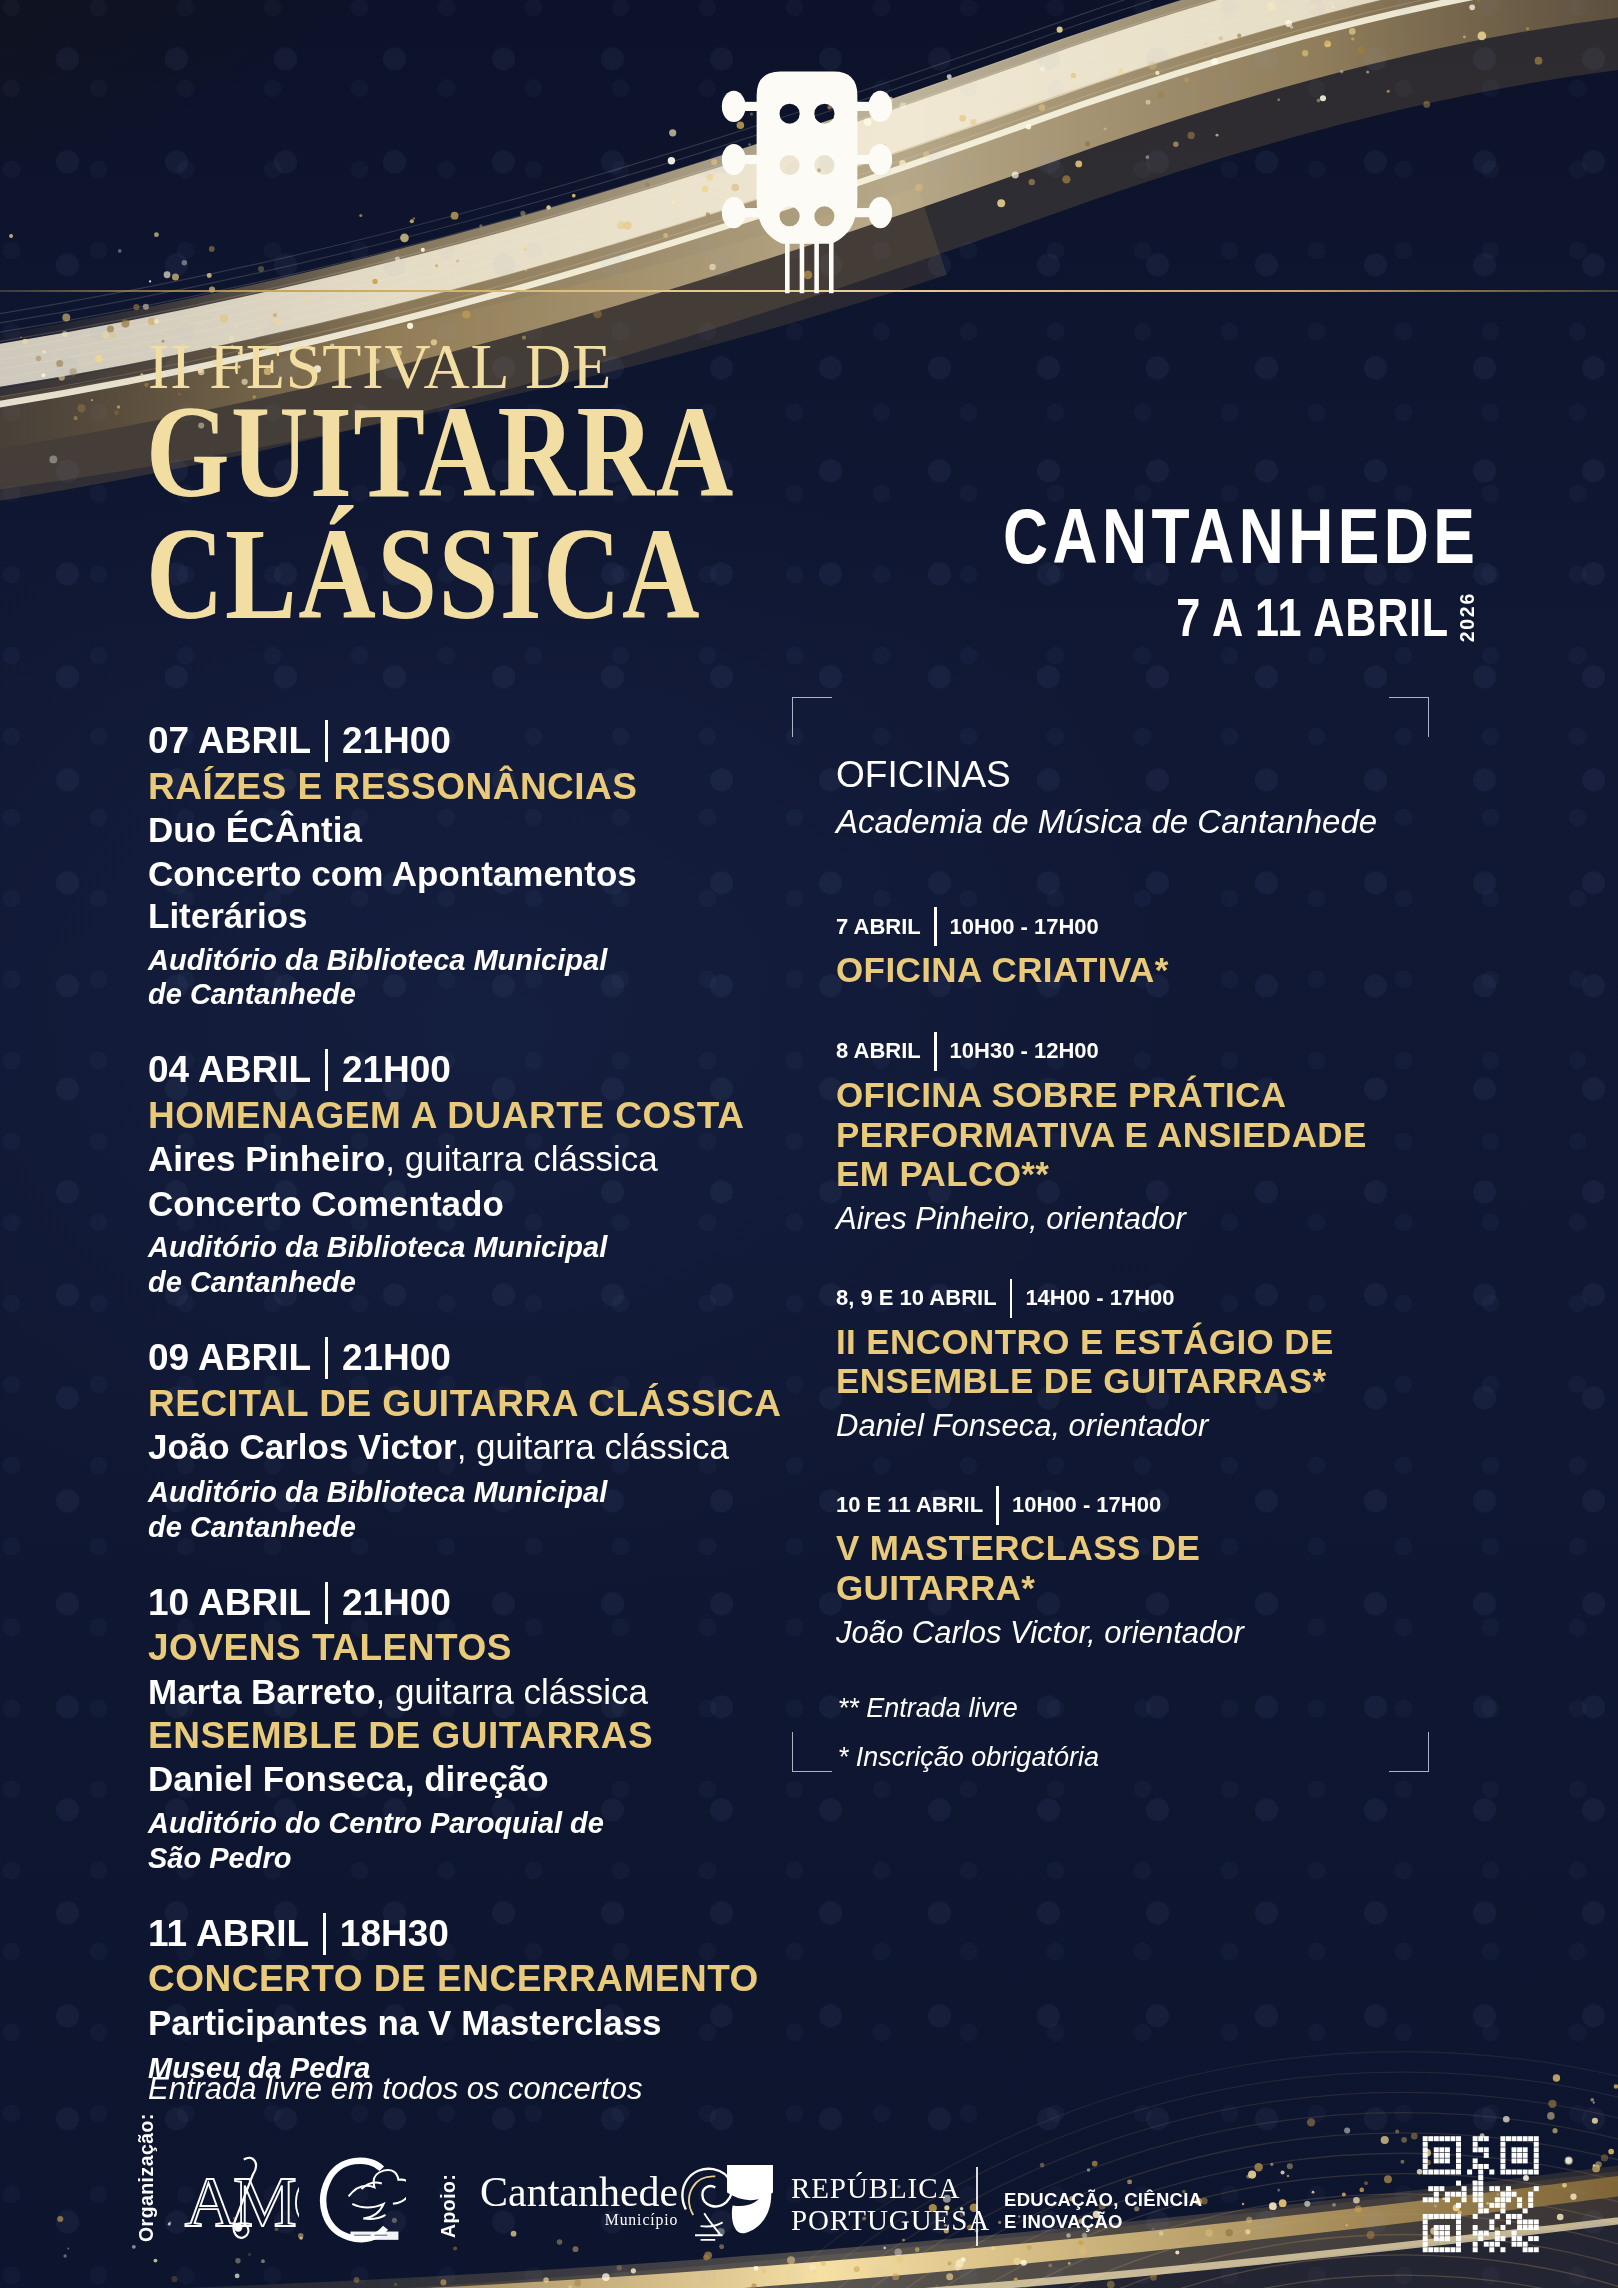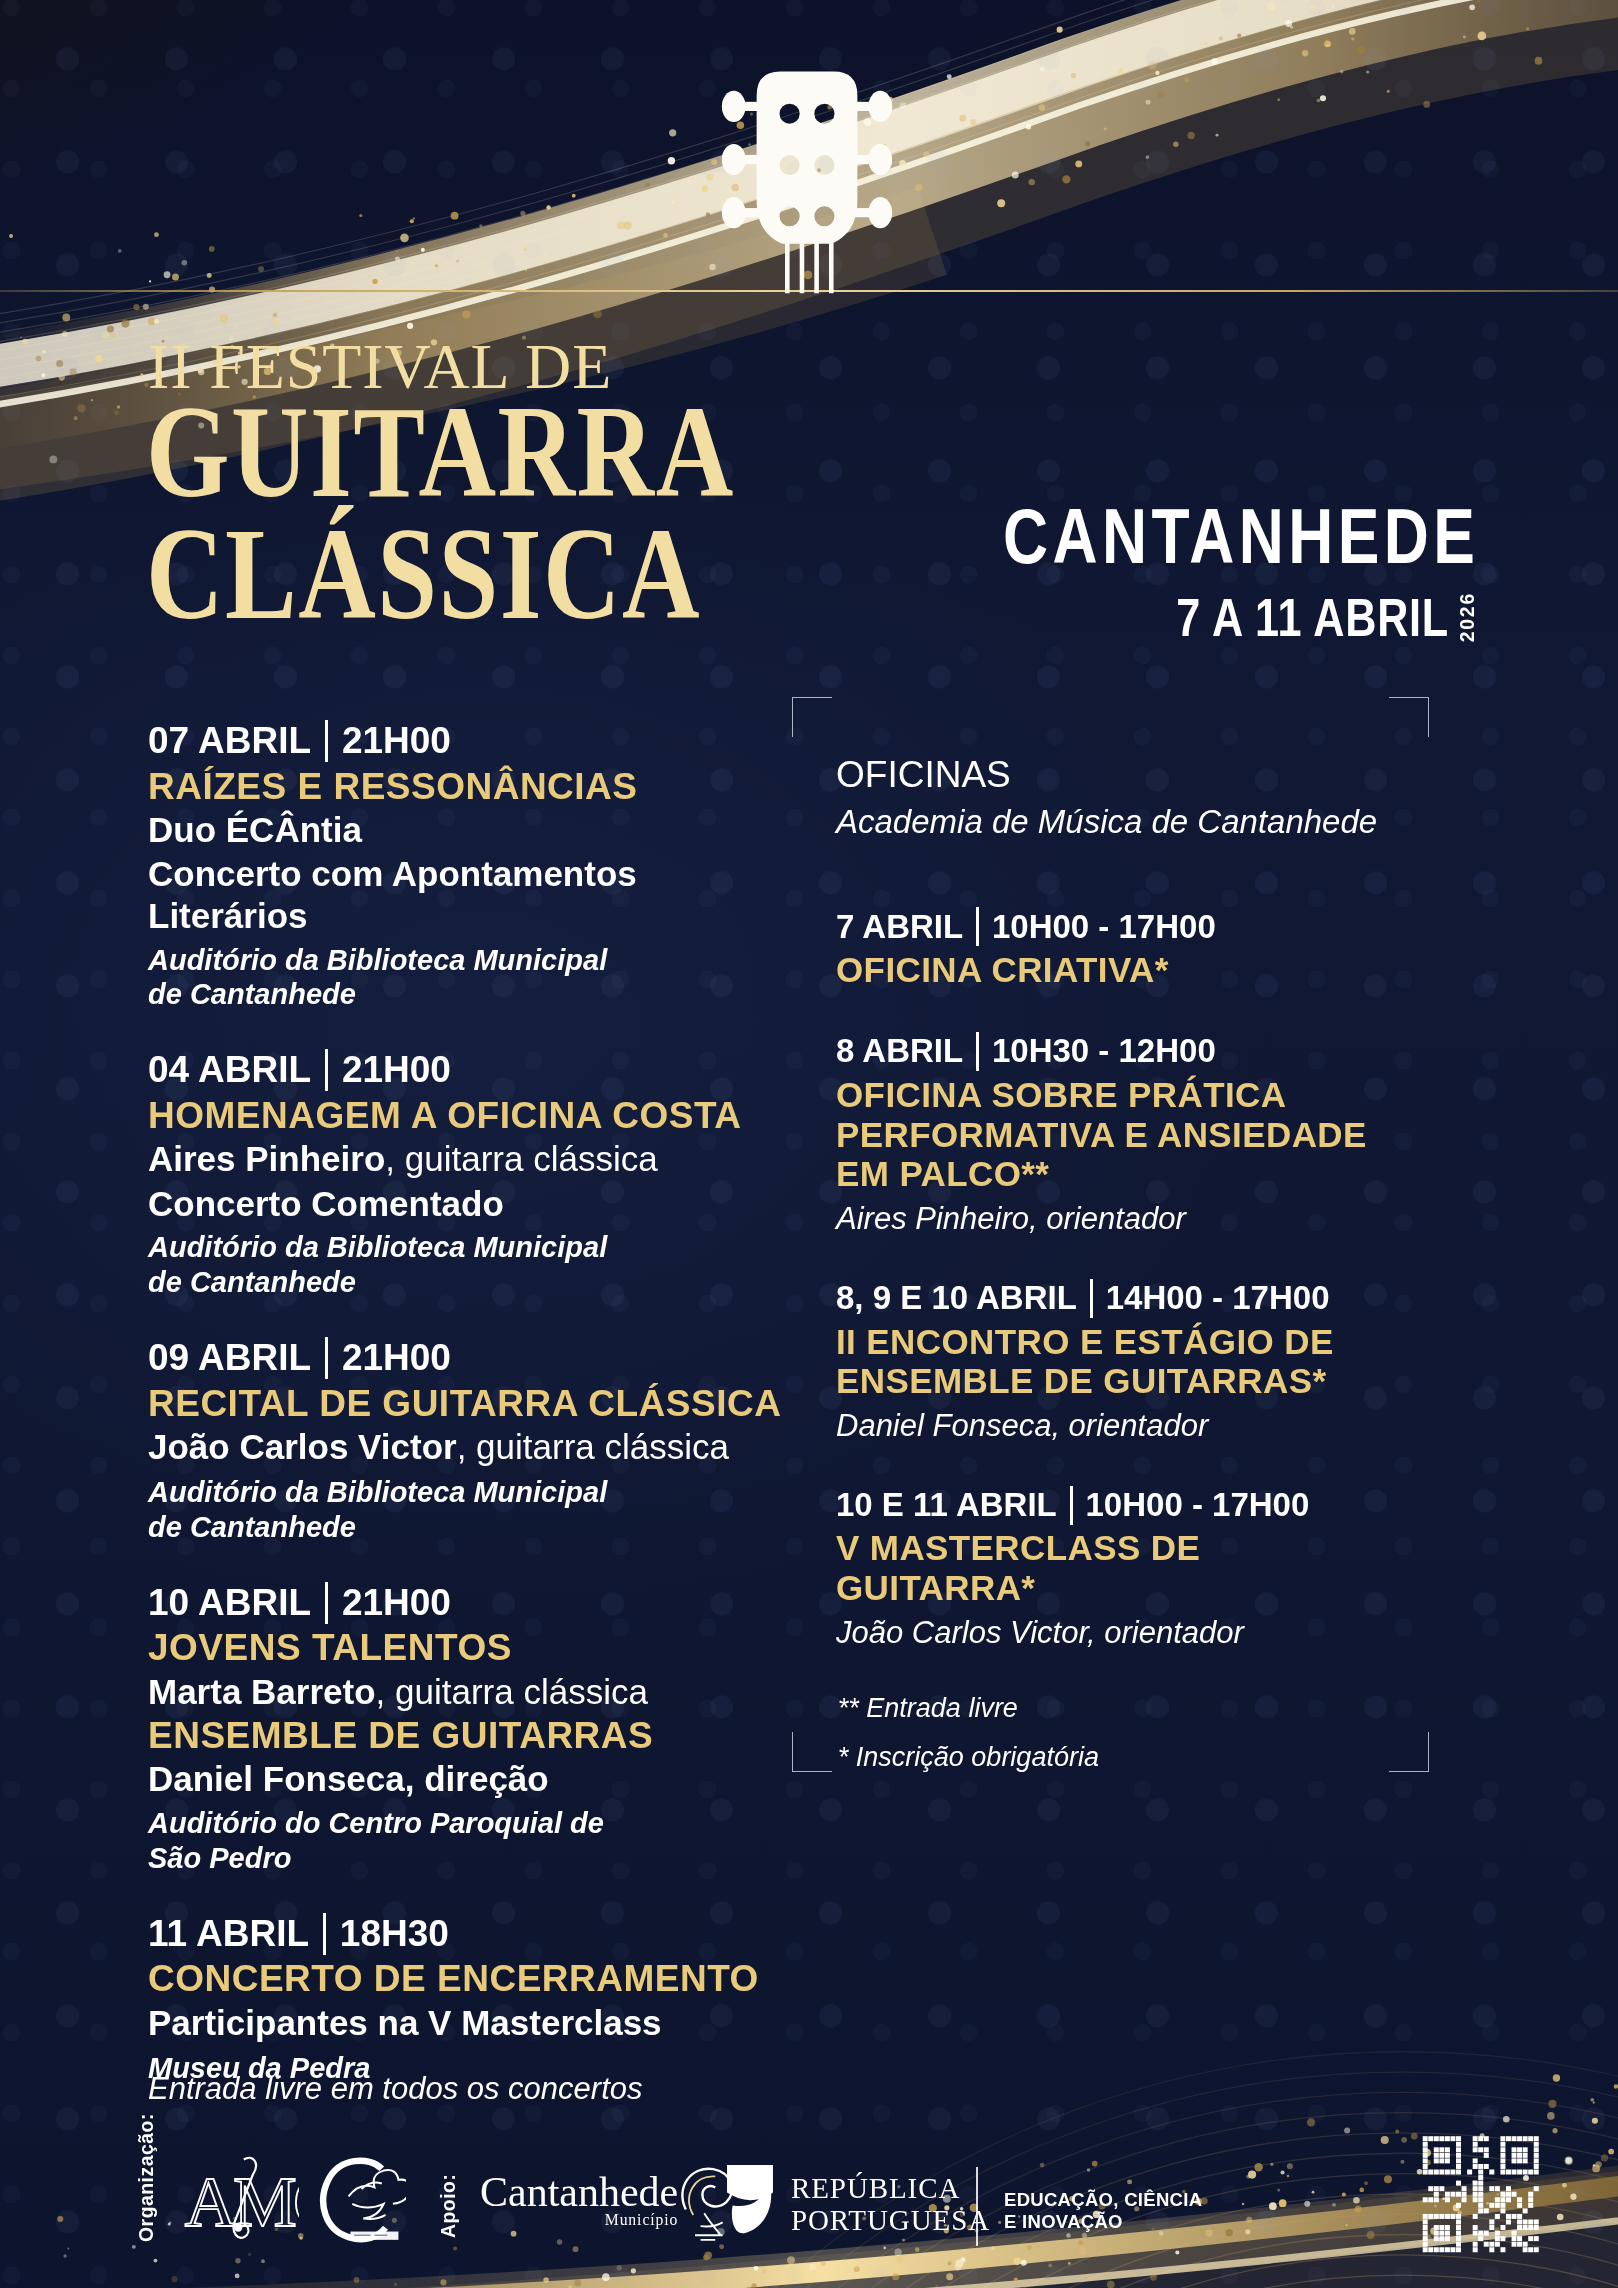--- a/index.html
+++ b/index.html
@@ -51,21 +51,21 @@
   .corner{position:absolute;width:39px;height:39px;border:0 solid rgba(213,219,235,.8);}
   .corner.tl{left:0;top:0;border-top-width:1.8px;border-left-width:1.8px;}
   .corner.tr{right:0;top:0;border-top-width:1.8px;border-right-width:1.8px;}
   .corner.bl{left:0;bottom:0;border-bottom-width:1.8px;border-left-width:1.8px;}
   .corner.br{right:0;bottom:0;border-bottom-width:1.8px;border-right-width:1.8px;}
   .ws-content{position:absolute;left:44px;top:57px;right:20px;}
   .ws-heading{font-size:37px;font-weight:400;color:#fff;}
   .ws-sub{font-style:italic;font-size:33px;margin-top:7.4px;}
   .ws-list{margin-top:66px;}
   .workshop{margin-bottom:42px;}
-  .ws-head{display:flex;align-items:center;gap:13px;font-weight:700;font-size:33px;color:#fff;margin-bottom:3.7px;}
+  .ws-head{display:flex;align-items:center;gap:13px;font-weight:700;font-size:22px;color:#fff;margin-bottom:3.7px;}
   .ws-head .sep{height:39px;}
   .ws-title{color:var(--gold-head);font-weight:700;font-size:35px;line-height:1.14;letter-spacing:0.4px;margin:2.8px 0;max-width:563px;}
   .ws-person{font-style:italic;font-size:31px;margin-top:6.5px;}
   .ws-notes{margin-top:37px;margin-left:1.8px;}
   .ws-note{font-style:italic;font-size:27px;margin-bottom:18.5px;}
   
   .vlabel{writing-mode:vertical-rl;transform:rotate(180deg);font-size:19.4px;font-weight:700;color:#fff;letter-spacing:0.5px;}
   .org-label{left:135px;top:2150px;height:92px;}
   .apoio-label{left:437px;top:2184px;height:54px;}
   .cant-block{left:480px;top:2171px;display:flex;align-items:flex-start;}
@@ -561,21 +561,21 @@
         <div class="evt-person"><b>Duo ÉCÂntia</b></div>
         <div class="evt-text">Concerto com Apontamentos Literários</div>
         <div class="evt-venue">Auditório da Biblioteca Municipal de Cantanhede</div>
       </div>
       <div class="concert">
         <div class="evt-head">
           <span>04 ABRIL</span>
           <span class="sep"></span>
           <span>21H00</span>
         </div>
-        <div class="evt-title">HOMENAGEM A OFICINA COSTA</div>
+        <div class="evt-title">HOMENAGEM A DUARTE COSTA</div>
         <div class="evt-person"><b>Aires Pinheiro</b><span>, guitarra clássica</span></div>
         <div class="evt-text">Concerto Comentado</div>
         <div class="evt-venue">Auditório da Biblioteca Municipal de Cantanhede</div>
       </div>
       <div class="concert">
         <div class="evt-head">
           <span>09 ABRIL</span>
           <span class="sep"></span>
           <span>21H00</span>
         </div>

